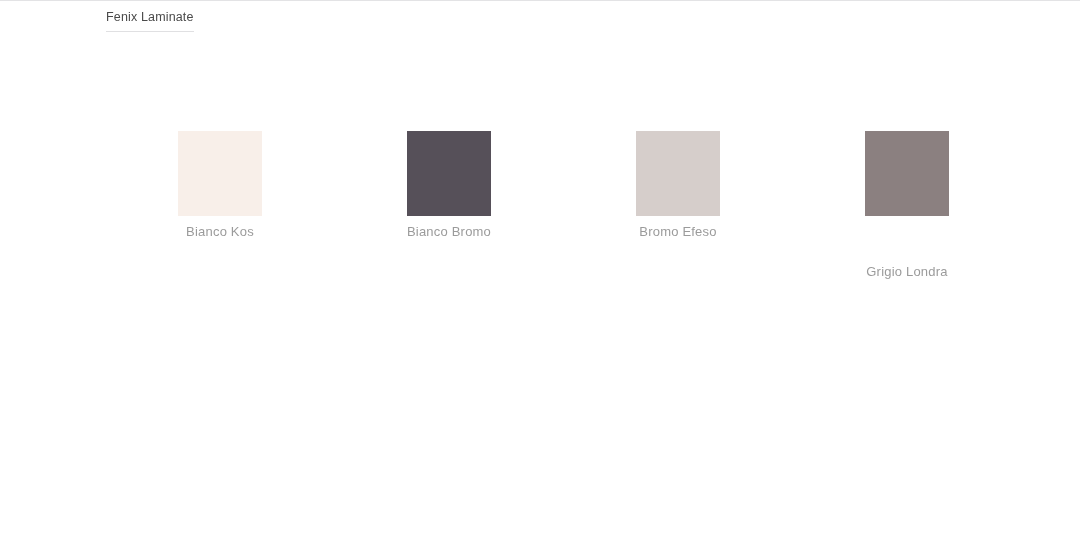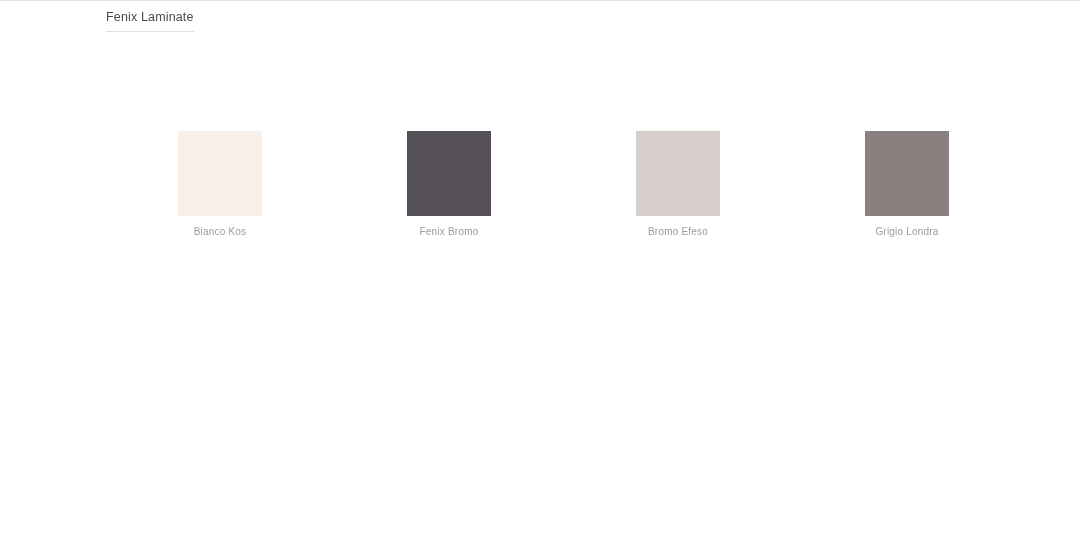--- a/index.html
+++ b/index.html
@@ -67,32 +67,33 @@
 
   .swatch-cell {
     width: 84px;
     margin-right: 145px;
     display: flex;
     flex-direction: column;
     align-items: center;
   }
   .swatch-cell:last-child {
     margin-right: 16px;
+    gap: 40px;
   }
 
   .swatch-chip {
     width: 84px;
     height: 85px;
     display: block;
     box-sizing: border-box;
   }
 
   .swatch-label {
     margin-top: 9px;
-    font-size: 10px;
+    font-size: 13px;
     line-height: 14px;
     color: #9b9b9b;
     letter-spacing: 0.2px;
     white-space: nowrap;
     text-align: center;
   }
 </style>
 </head>
 <body style="background-color: rgb(255, 255, 255);">
 
@@ -105,21 +106,21 @@
   <div class="swatch-grid">
 
     <div class="swatch-row">
       <div class="swatch-cell">
         <span class="swatch-chip" style="background-color: rgb(248, 239, 233);"></span>
         <span class="swatch-label" style="color: rgb(155, 155, 155);">Bianco Kos</span>
       </div>
 
       <div class="swatch-cell">
         <span class="swatch-chip" style="background-color: rgb(86, 80, 89);"></span>
-        <span class="swatch-label" style="color: rgb(155, 155, 155);">Fenix Bromo</span>
+        <span class="swatch-label" style="color: rgb(155, 155, 155);">Bianco Bromo</span>
       </div>
 
       <div class="swatch-cell">
         <span class="swatch-chip" style="background-color: rgb(214, 206, 203);"></span>
         <span class="swatch-label" style="color: rgb(155, 155, 155);">Bromo Efeso</span>
       </div>
 
       <div class="swatch-cell">
         <span class="swatch-chip" style="background-color: rgb(139, 128, 128);"></span>
         <span class="swatch-label" style="color: rgb(155, 155, 155);">Grigio Londra</span>

